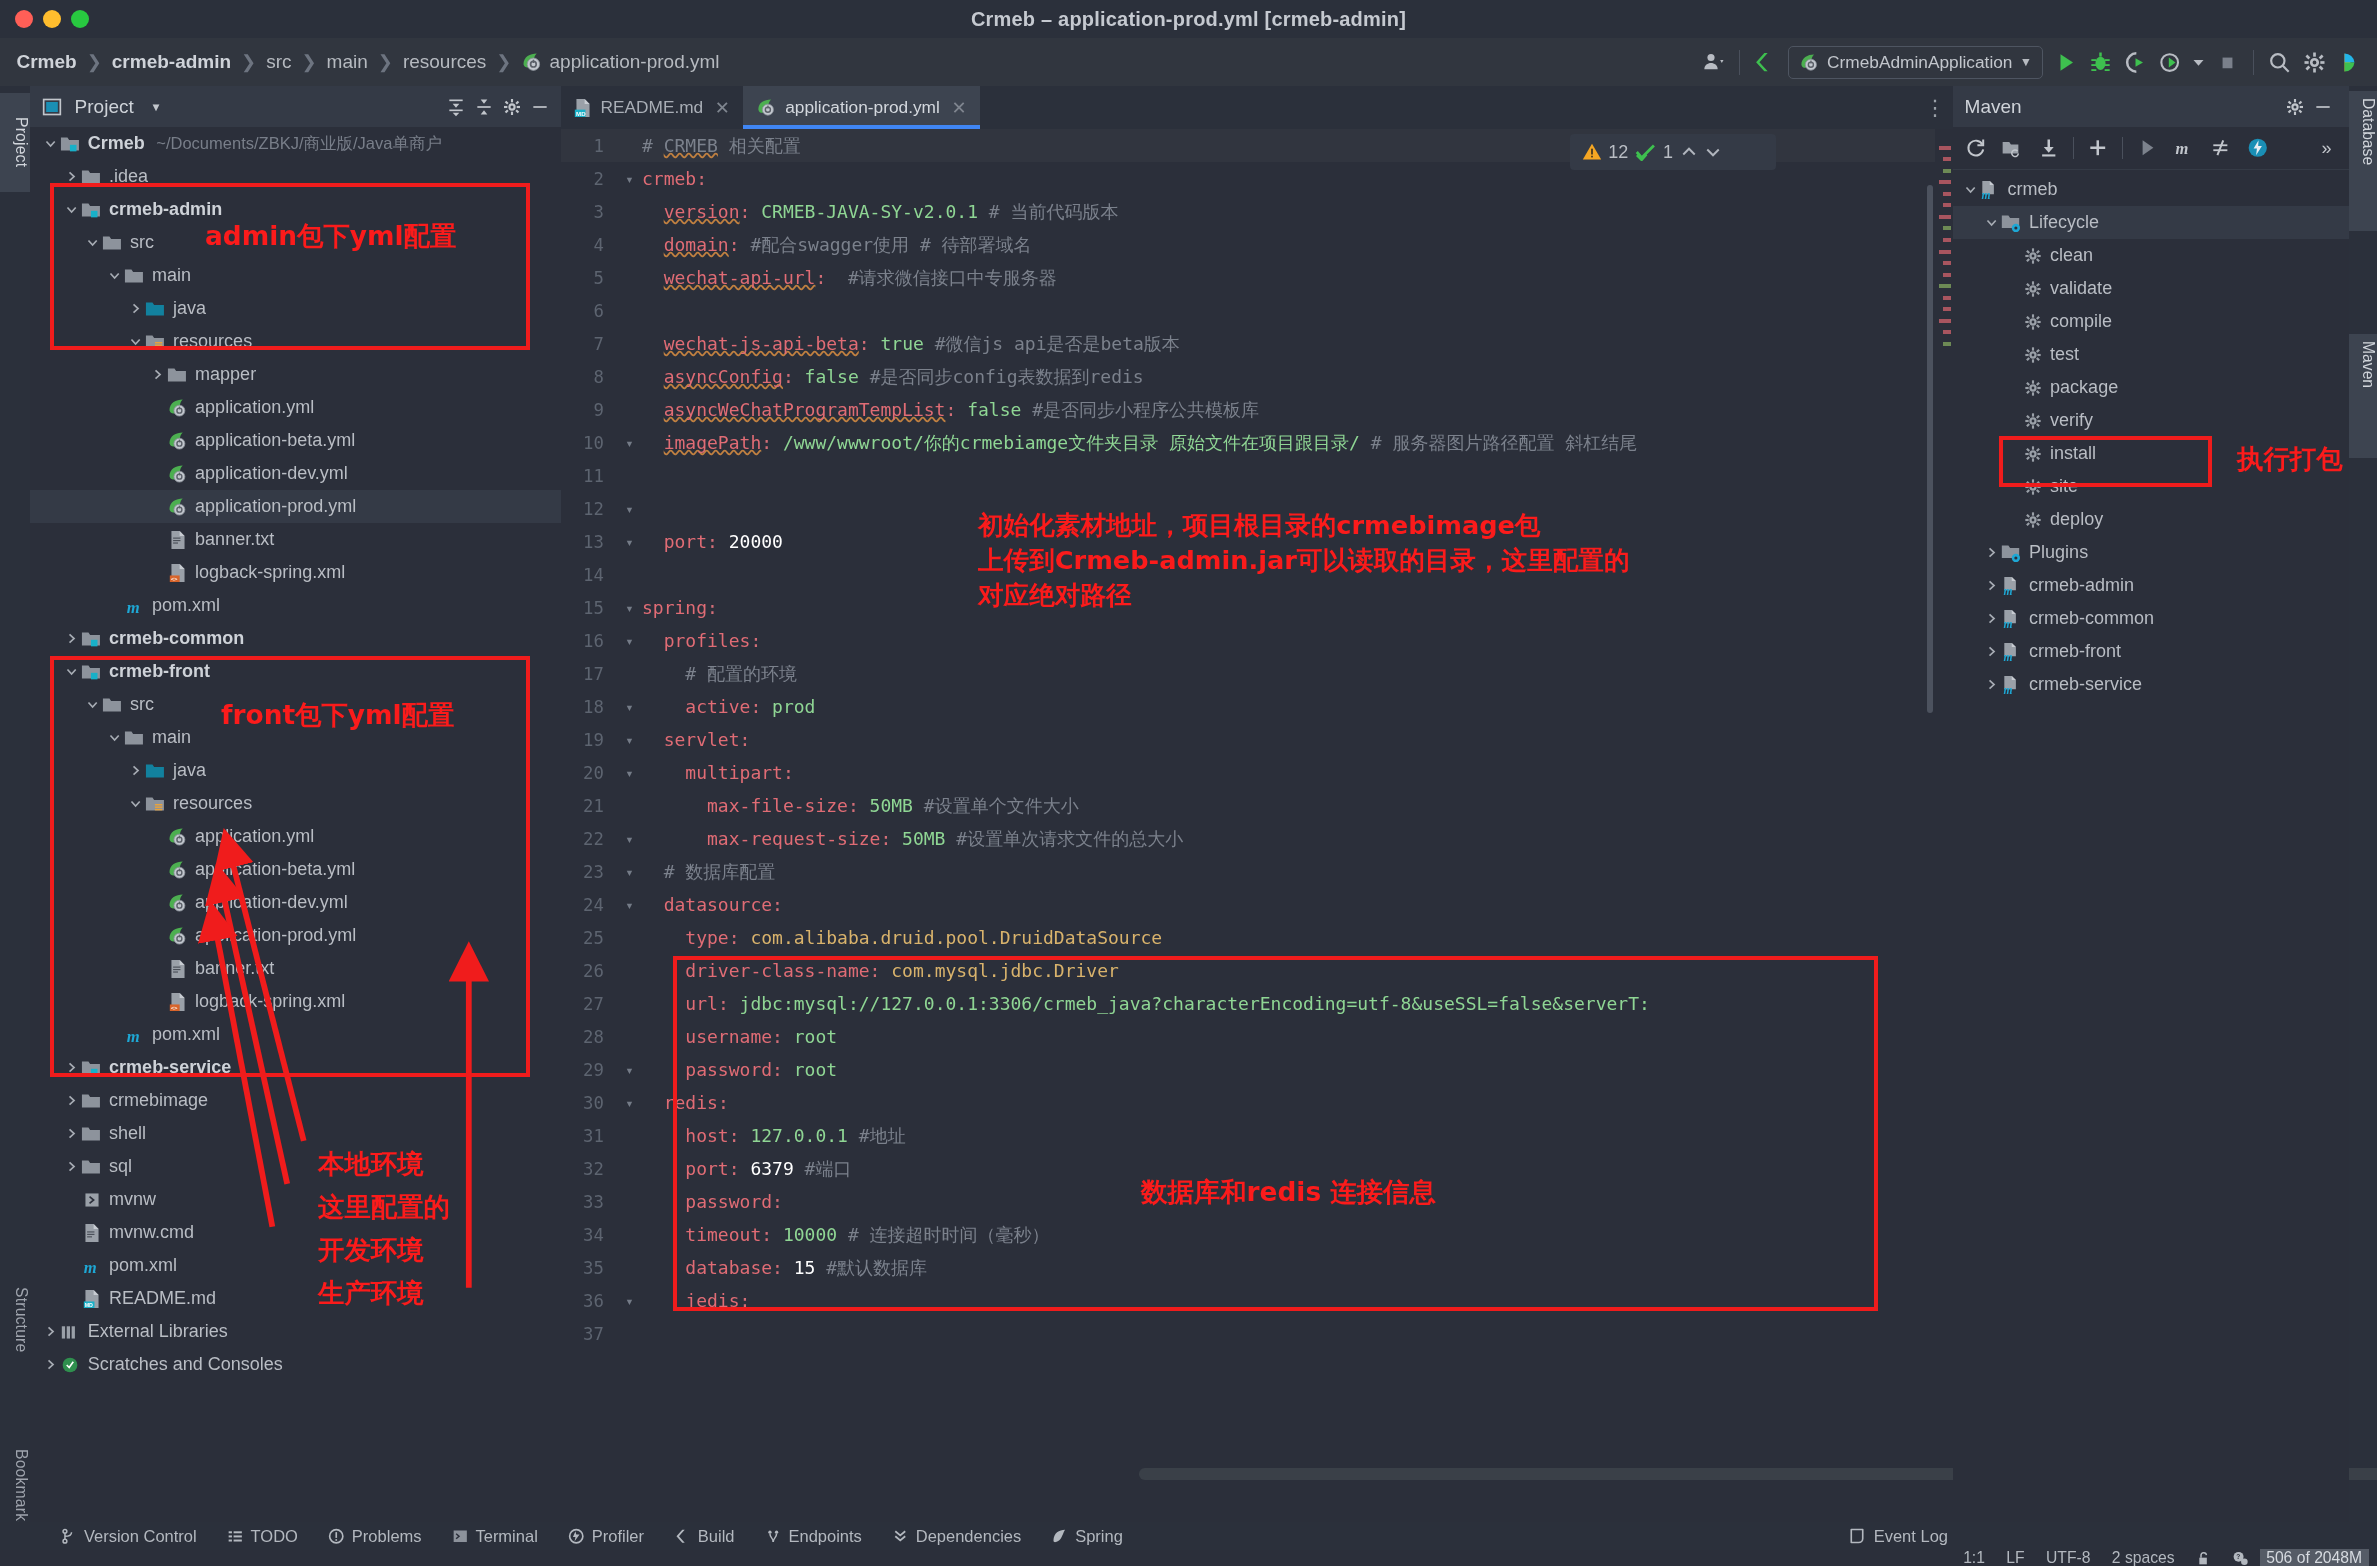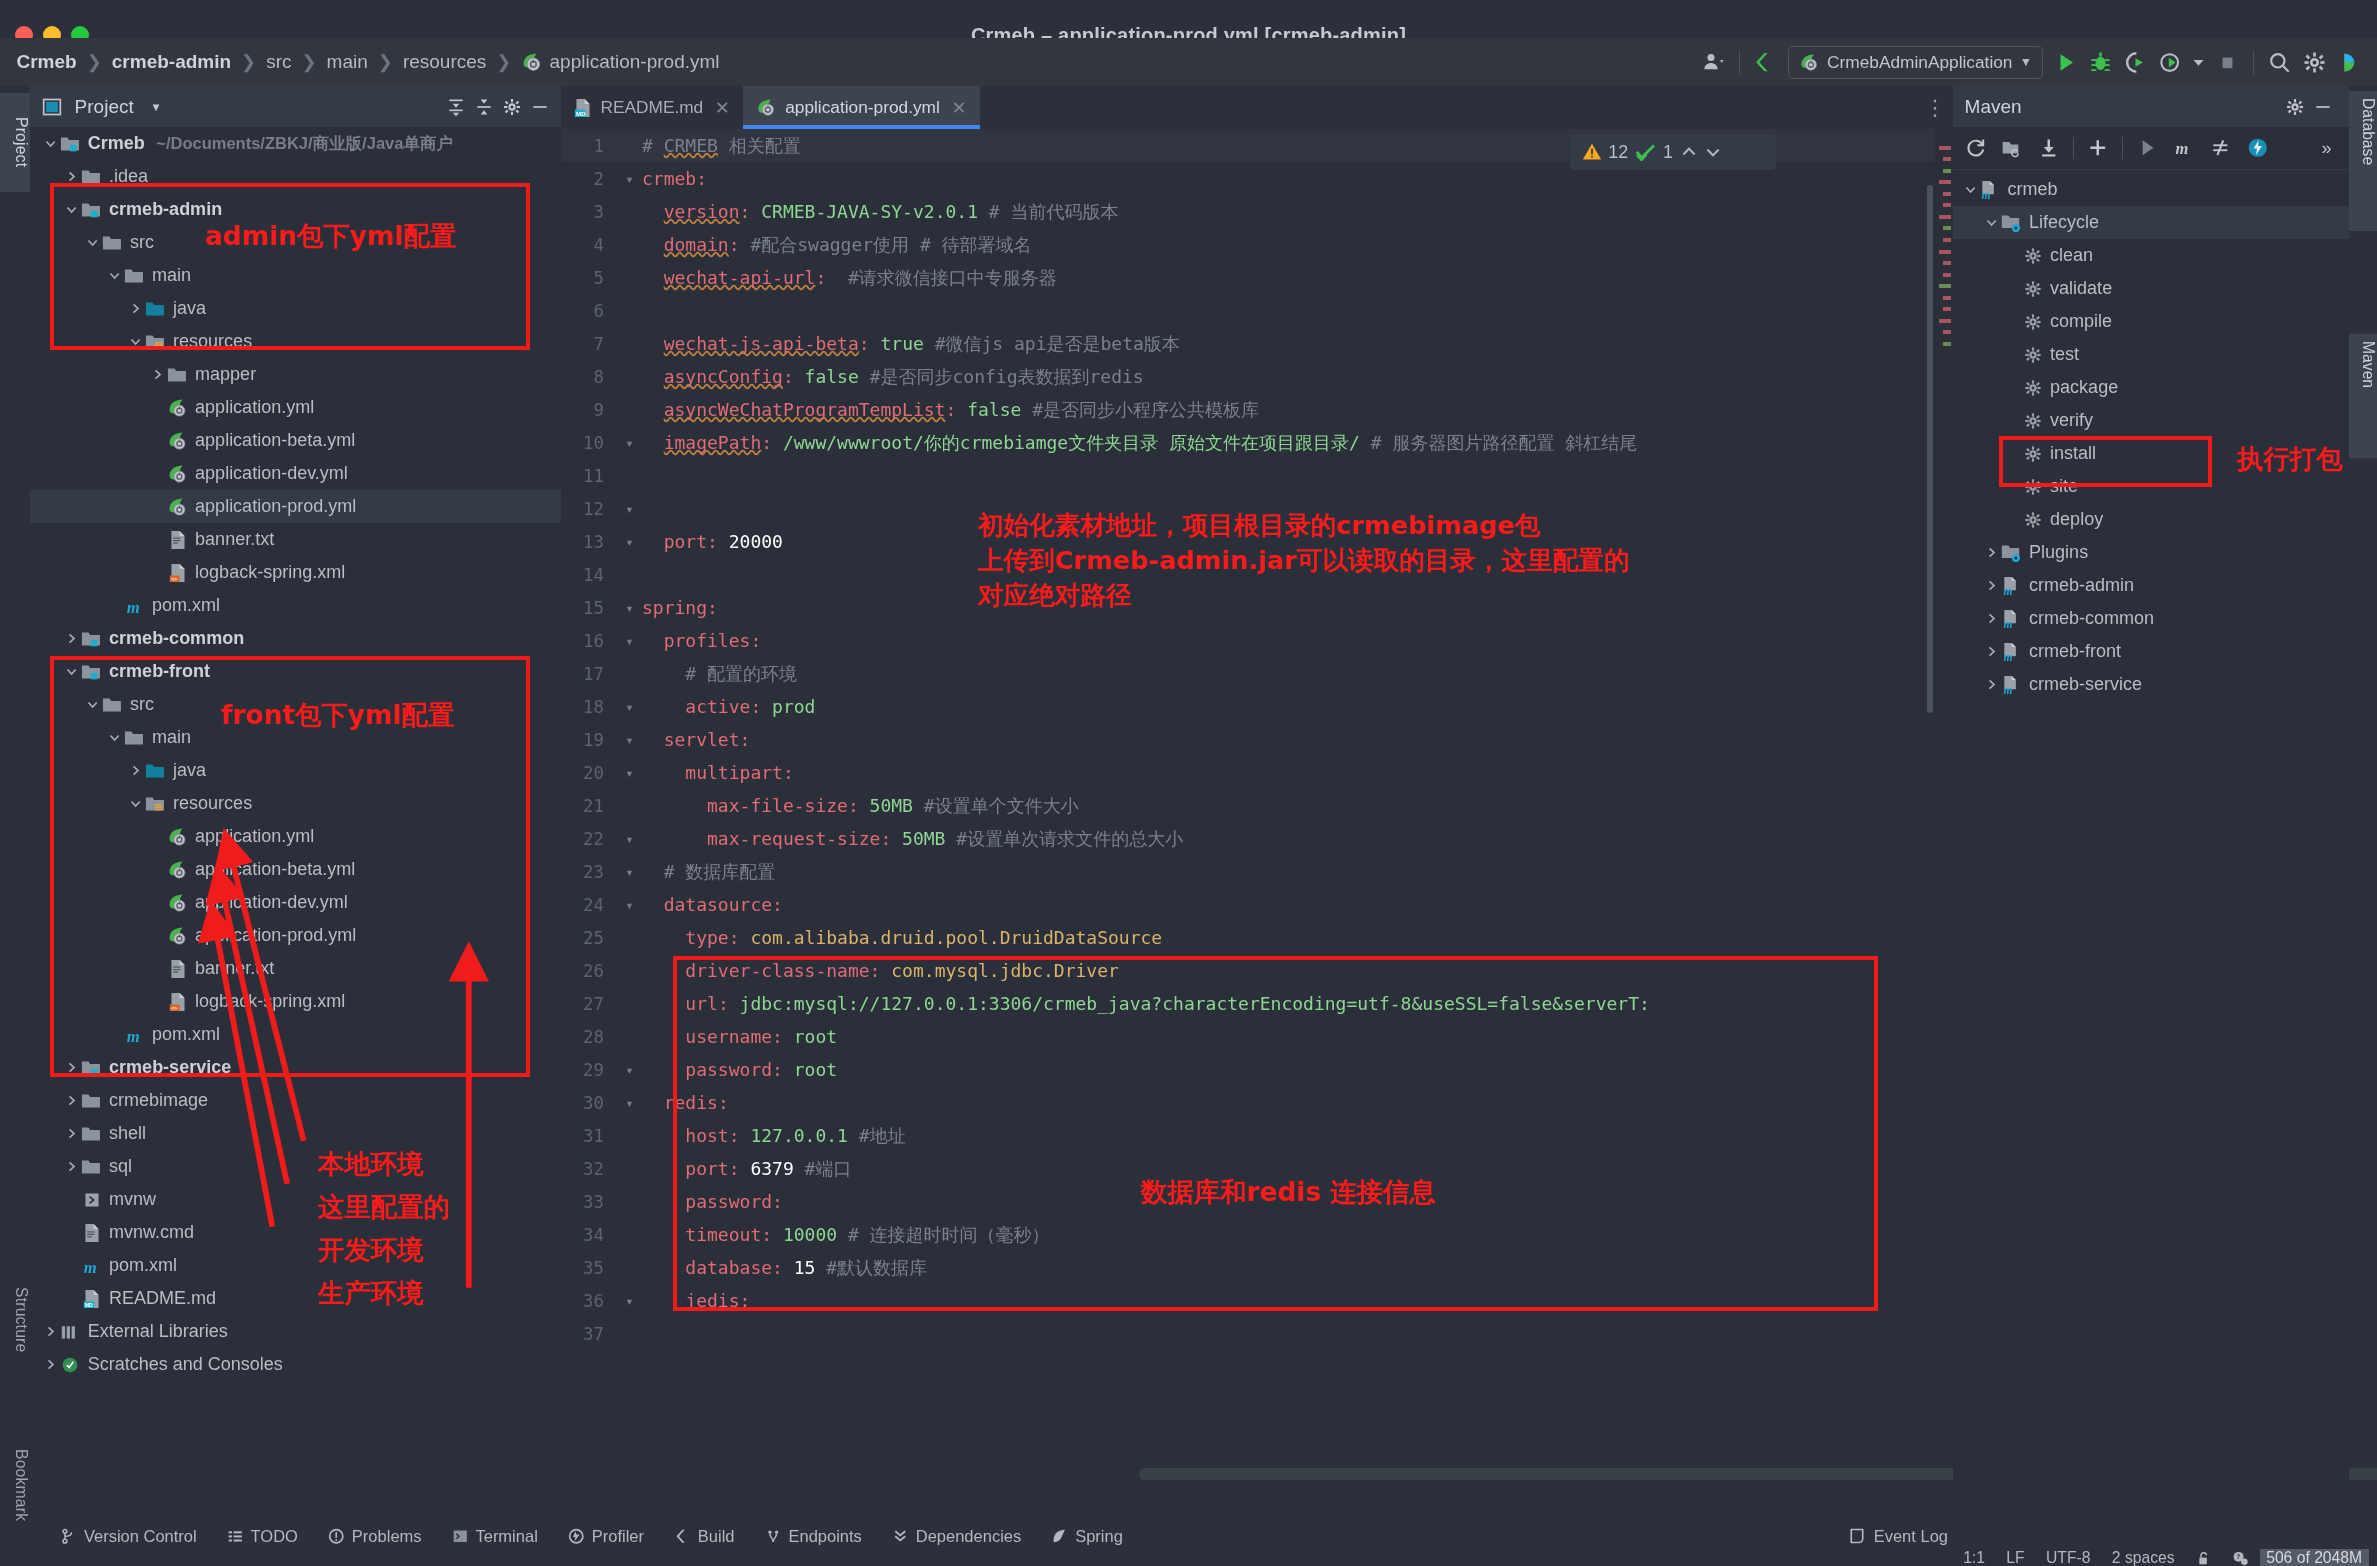--- a/index.html
+++ b/index.html
@@ -1,20 +1,20 @@
 <!DOCTYPE html>
 <html style="font-size:13.2px"><head>
 <meta charset="utf-8">
 <style>
   * { box-sizing: border-box; margin:0; padding:0; }
   html,body { width:2377px; height:1567px; overflow:hidden; background:#2b2f3a; }
   body { font-family:"Liberation Sans", sans-serif; color:#bcc0c6; -webkit-font-smoothing:antialiased; }
 
   
-  #titlebar { position:absolute; left:0; top:0; width:2377px; height:38px; background:#2b303b;margin-top:16px; }
+  #titlebar { position:absolute; left:0; top:0; width:2377px; height:38px; background:#2b303b; }
   #traffic { position:absolute; left:15px; top:10px; display:flex; gap:10px; }
   .tl { width:18px; height:18px; border-radius:50%; }
   .tl.r { background:#ff5f57; } .tl.y { background:#ffbd2e; } .tl.g { background:#28c840; }
   #wintitle { position:absolute; left:0; top:0; width:2377px; height:38px; line-height:38px;
     text-align:center; font-size:20px; font-weight:bold; color:#c5c9d0; letter-spacing:0.2px;}
 
   
   #navbar { position:absolute; left:0; top:38px; width:2377px; height:48px; background:#31363f; display:flex; align-items:center;}
   #crumbs { display:flex; align-items:center; padding-left:16.5px; font-size:19px; }
   .crumb { color:#b6bac0; }
@@ -48,21 +48,21 @@
   #projhdr .title { font-size:19px; color:#cfd3d9; margin-left:8.3px;}
   #projhdr .spacer{ flex:1; }
   .ph-ico { width:28px; height:28px; display:flex; align-items:center; justify-content:center; cursor:pointer;}
   #projtree { position:relative; font-size:18px; }
   .row { height:33px; display:flex; align-items:center; white-space:nowrap; cursor:pointer; position:relative;}
   .row.sel { background:#343a46; }
   .arrow { width:18px; height:18px; display:inline-flex; align-items:center; justify-content:center; flex:none;}
   .ricon { width:21.5px; height:21.5px; margin-right:6.6px; flex:none; display:flex; align-items:center; justify-content:center;}
   .rlabel { color:#b9bdc4; }
   .rlabel.b { font-weight:bold; color:#ced2d8;}
-  .rpath { color:#787e89; margin-left:11.6px; font-size:16.5px;font-weight:bold;}
+  .rpath { color:#787e89; margin-left:11.6px; font-size:16.5px;}
 
   
   #editor { position:absolute; left:561px; top:86px; width:1392px; height:1407px; background:#2b2f3a;}
   #tabs { height:43px; background:#2b303b; display:flex; align-items:stretch; position:relative;}
   .etab { display:flex; align-items:center; gap:8.3px; padding:0 13.2px; font-size:17.3px; color:#a9aeb6; cursor:pointer; position:relative;}
   .etab.active { background:#3d4450; color:#d4d8de; }
   .etab.active::after{content:""; position:absolute; left:0; right:0; bottom:0; height:4.1px; background:#4086f4;}
   .etab .x { color:#7f858f; font-size:18px; margin-left:3.3px;}
   #tabs .tabspacer { flex:1; }
   #tabsmenu { width:36px; display:flex; align-items:center; justify-content:center; color:#9aa0a8; font-size:21.5px; cursor:pointer;}

